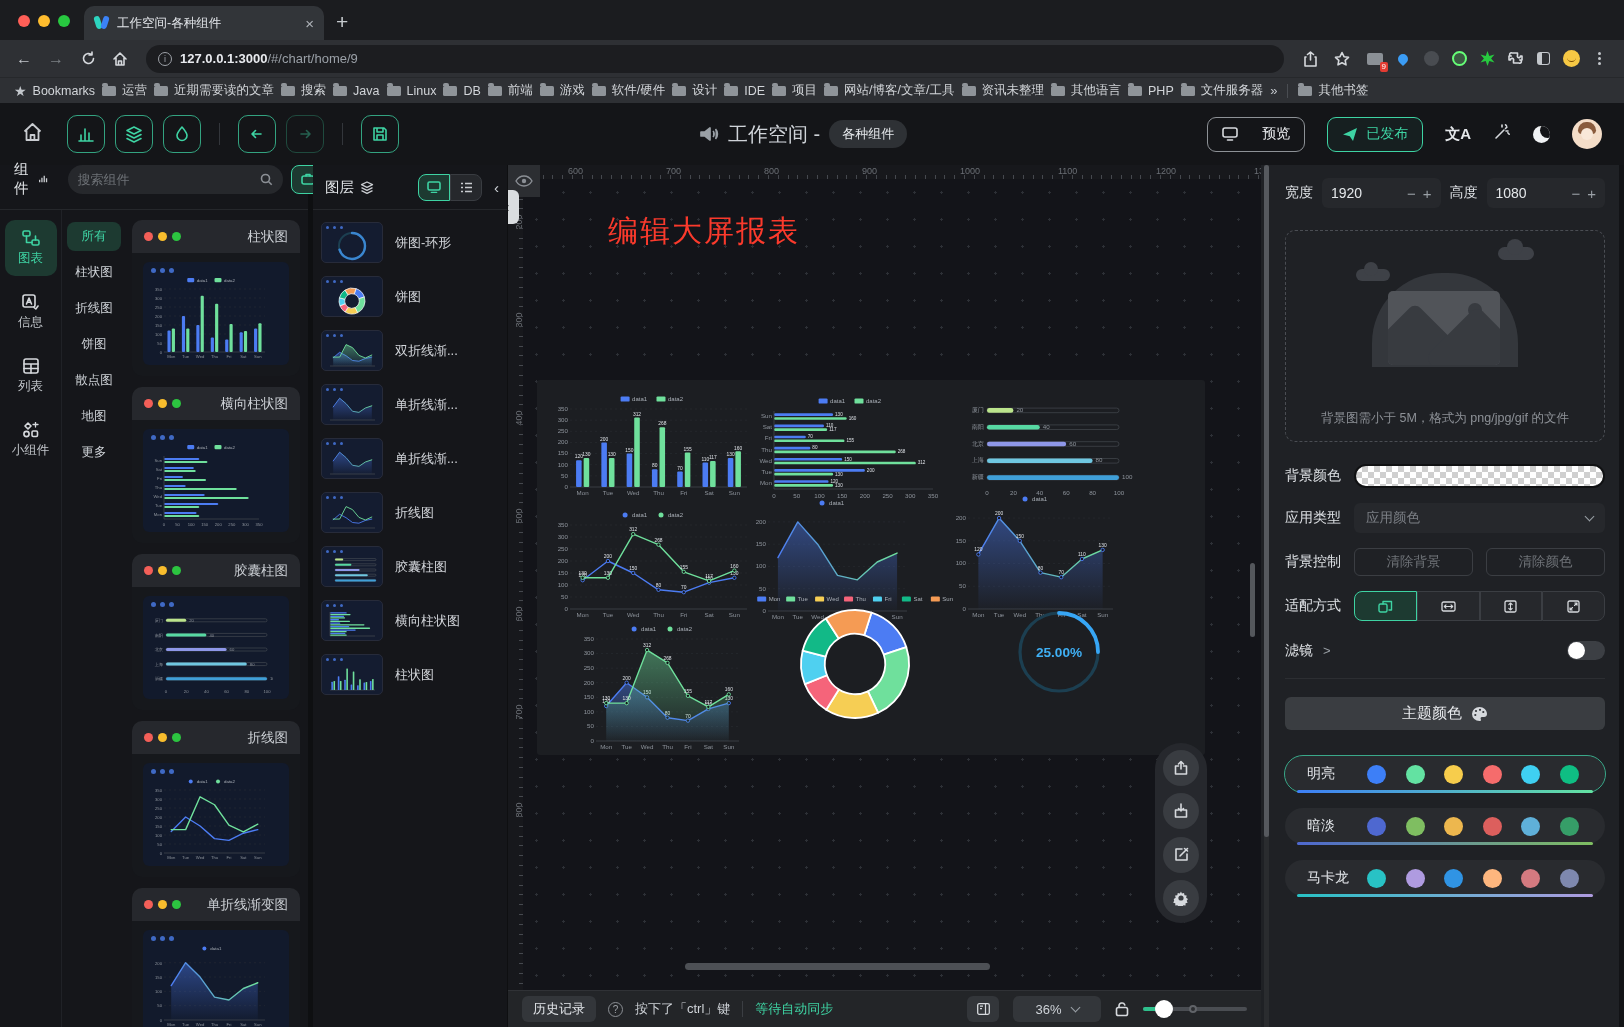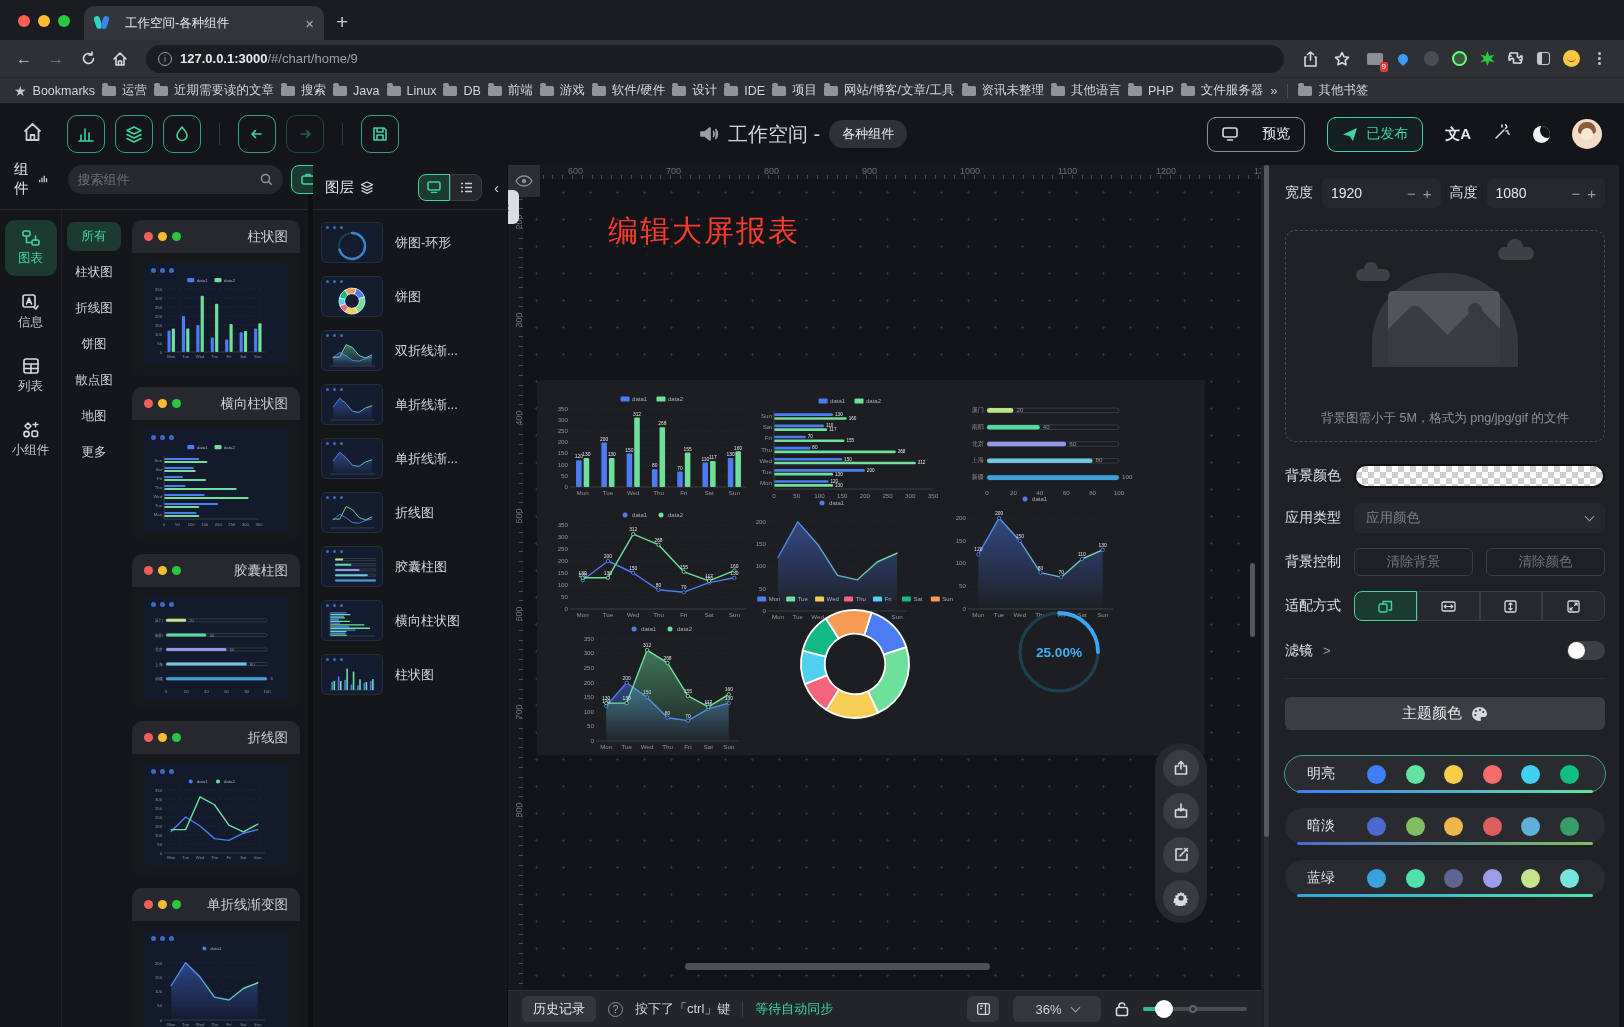--- a/index.html
+++ b/index.html
@@ -5,21 +5,21 @@
   * { margin:0; padding:0; box-sizing:border-box; }
   html,body { width:1624px; height:1027px; overflow:hidden; background:#121316;
     font-family:"Liberation Sans","DejaVu Sans",sans-serif; color:#dfe2e6; }
   .window { position:relative; width:1624px; height:1027px; }
 
   
   .titlebar { height:40px; background:#1b1c1f; display:flex; align-items:flex-end; }
   .lights { display:flex; gap:8px; padding:0 14px 13px 18px; }
   .light { width:12px; height:12px; border-radius:50%; }
   .tab { width:240px; height:34px; background:#323539; border-radius:10px 10px 0 0;
-    display:flex; align-items:center; gap:16px; padding:0 10px; }
+    display:flex; align-items:center; gap:8px; padding:0 10px; }
   .tab-logo { width:15px; height:15px; position:relative; flex:0 0 auto; }
   .tab-logo i { position:absolute; width:6px; height:13px; border-radius:3px; }
   .tab-logo i:nth-child(1){ left:1px; background:#2dd4bf; transform:rotate(-18deg);}
   .tab-logo i:nth-child(2){ left:8px; background:#3b82f6; transform:rotate(18deg);}
   .tab-title { font-size:12.5px; color:#e3e6ea; flex:1; white-space:nowrap; overflow:hidden; }
   .tab-close { color:#aeb2b8; font-size:15px; cursor:default; }
   .newtab { color:#c6cace; font-size:21px; margin:0 0 8px 12px; line-height:1; }
   .navbar { height:37px; background:#2e3034; display:flex; align-items:center; padding:0 10px; gap:4px; }
   .nav-ic { width:28px; height:28px; display:flex; align-items:center; justify-content:center;
     color:#c3c7cc; font-size:16px; border-radius:50%; flex:0 0 auto; }
@@ -1712,27 +1712,27 @@
             <i class="tdot" style="background: rgb(78, 104, 208);"></i>
               <i class="tdot" style="background: rgb(127, 190, 97);"></i>
               <i class="tdot" style="background: rgb(237, 183, 78);"></i>
               <i class="tdot" style="background: rgb(220, 95, 93);"></i>
               <i class="tdot" style="background: rgb(95, 176, 217);"></i>
               <i class="tdot" style="background: rgb(54, 158, 104);"></i>
           </span>
           <span class="theme-ul" style="background: linear-gradient(90deg, rgb(78, 104, 208), rgb(127, 190, 97));"></span>
         </div>
         <div class="theme-row">
-          <span class="theme-name">蓝绿</span>
+          <span class="theme-name">马卡龙</span>
           <span class="theme-dots">
-            <i class="tdot" style="background: rgb(56, 162, 220);"></i>
-              <i class="tdot" style="background: rgb(79, 224, 172);"></i>
-              <i class="tdot" style="background: rgb(94, 101, 144);"></i>
-              <i class="tdot" style="background: rgb(156, 157, 232);"></i>
-              <i class="tdot" style="background: rgb(195, 228, 141);"></i>
-              <i class="tdot" style="background: rgb(118, 227, 220);"></i>
+            <i class="tdot" style="background: rgb(40, 194, 197);"></i>
+              <i class="tdot" style="background: rgb(175, 155, 224);"></i>
+              <i class="tdot" style="background: rgb(48, 148, 228);"></i>
+              <i class="tdot" style="background: rgb(253, 182, 126);"></i>
+              <i class="tdot" style="background: rgb(212, 122, 128);"></i>
+              <i class="tdot" style="background: rgb(126, 136, 174);"></i>
           </span>
-          <span class="theme-ul" style="background: linear-gradient(90deg, rgb(56, 162, 220), rgb(79, 224, 172));"></span>
+          <span class="theme-ul" style="background: linear-gradient(90deg, rgb(40, 194, 197), rgb(175, 155, 224));"></span>
         </div>
       </div>
     </section>
   </div>
 </div>
 
 </body></html>

